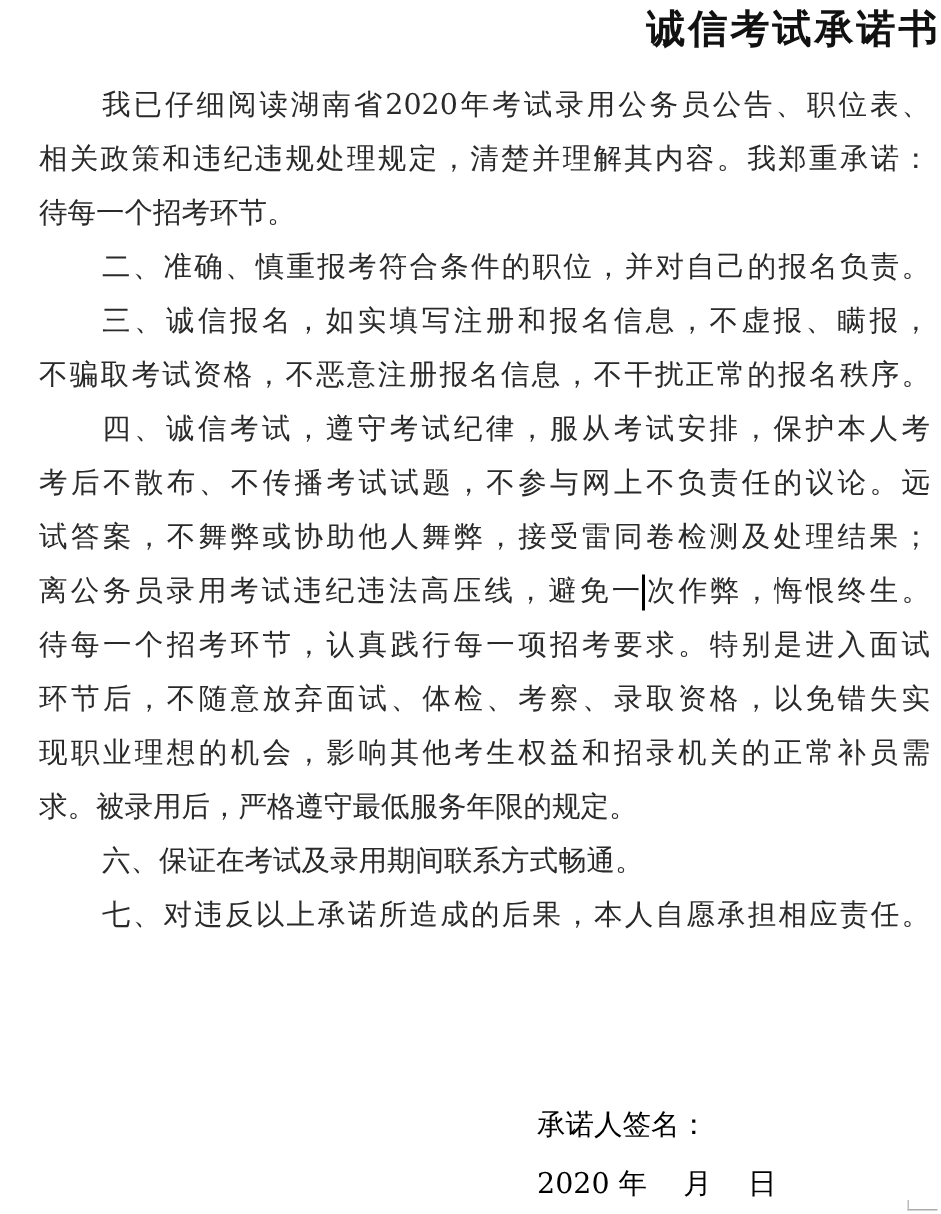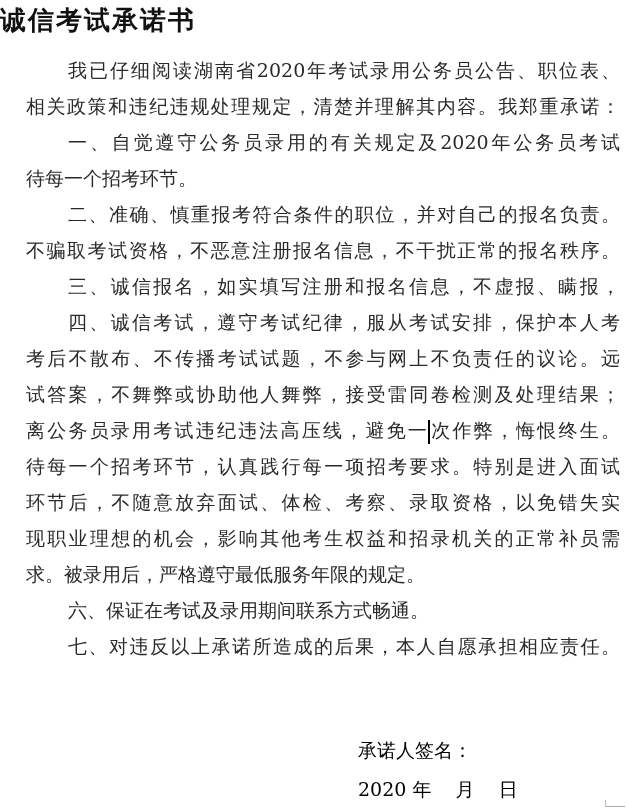--- a/index.html
+++ b/index.html
@@ -1,18 +1,18 @@
 <!DOCTYPE html>
 <html><head>
 <meta charset="utf-8">
 <style>
   html, body { margin: 0; padding: 0; background: #ffffff; }
   body { width: 627px; height: 809px; position: relative; overflow: hidden;
          font-family: "DejaVu Serif", "Liberation Serif", serif; color: #222; }
-  .title { position: absolute; top: 2px; left: 0; width: 627px; text-align: left;
+  .title { position: absolute; top: 2px; left: 0; width: 627px; text-align: right;
            font-family: "DejaVu Sans", "Liberation Sans", sans-serif; font-size: 26px;
            font-weight: bold; letter-spacing: 2px; color: #111; line-height: 36px; }
   .body { position: absolute; top: 52px; left: 26px; width: 594px; }
   .line { height: 36px; line-height: 36px; font-size: 19px; white-space: nowrap;
           text-align: justify; text-align-last: justify; color: #2a2a2a; }
   .line.indent { padding-left: 42px; }
   .line.last { text-align-last: left; }
   .cursor { display: inline-block; width: 2px; height: 24px; background: #000;
             vertical-align: middle; margin: 0 -1px; }
   .sig { position: absolute; left: 358px; font-size: 19px; line-height: 30px; color: #000000; white-space: pre; }
@@ -22,25 +22,24 @@
   .corner-v { position: absolute; left: 605px; top: 800px; width: 1px; height: 7px; background: #bbb; }
 </style>
 </head>
 <body>
 
 <div class="title">诚信考试承诺书</div>
 
 <div class="body">
   <div class="line indent">我已仔细阅读湖南省2020年考试录用公务员公告、职位表、</div>
   <div class="line">相关政策和违纪违规处理规定，清楚并理解其内容。我郑重承诺：</div>
-  <div class="line indent">一、自觉遵守公务员录用的有关规定及2020年公务员考试</div>
   <div class="line last">待每一个招考环节。</div>
   <div class="line indent">二、准确、慎重报考符合条件的职位，并对自己的报名负责。</div>
+  <div class="line indent">三、诚信报名，如实填写注册和报名信息，不虚报、瞒报，</div>
   <div class="line">不骗取考试资格，不恶意注册报名信息，不干扰正常的报名秩序。</div>
-  <div class="line indent">三、诚信报名，如实填写注册和报名信息，不虚报、瞒报，</div>
   <div class="line indent">四、诚信考试，遵守考试纪律，服从考试安排，保护本人考</div>
   <div class="line">考后不散布、不传播考试试题，不参与网上不负责任的议论。远</div>
   <div class="line">试答案，不舞弊或协助他人舞弊，接受雷同卷检测及处理结果；</div>
   <div class="line"><span>离公务员录用考试违纪违法高压线，避免一</span><span class="cursor"></span><span>次作弊，悔恨终生。</span></div>
   <div class="line">待每一个招考环节，认真践行每一项招考要求。特别是进入面试</div>
   <div class="line">环节后，不随意放弃面试、体检、考察、录取资格，以免错失实</div>
   <div class="line">现职业理想的机会，影响其他考生权益和招录机关的正常补员需</div>
   <div class="line last">求。被录用后，严格遵守最低服务年限的规定。</div>
   <div class="line indent last">六、保证在考试及录用期间联系方式畅通。</div>
   <div class="line indent">七、对违反以上承诺所造成的后果，本人自愿承担相应责任。</div>

